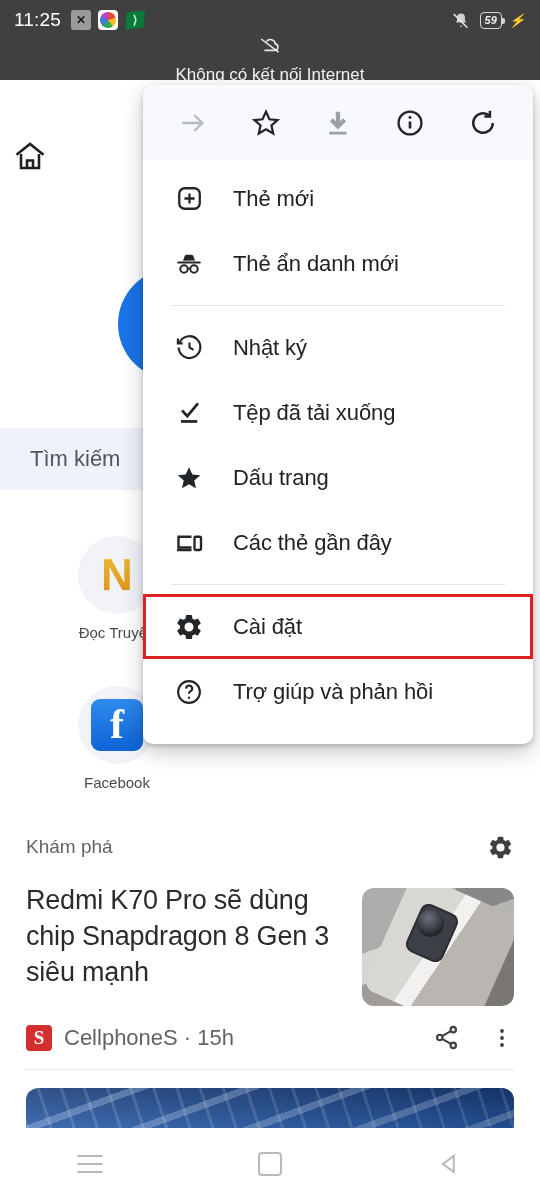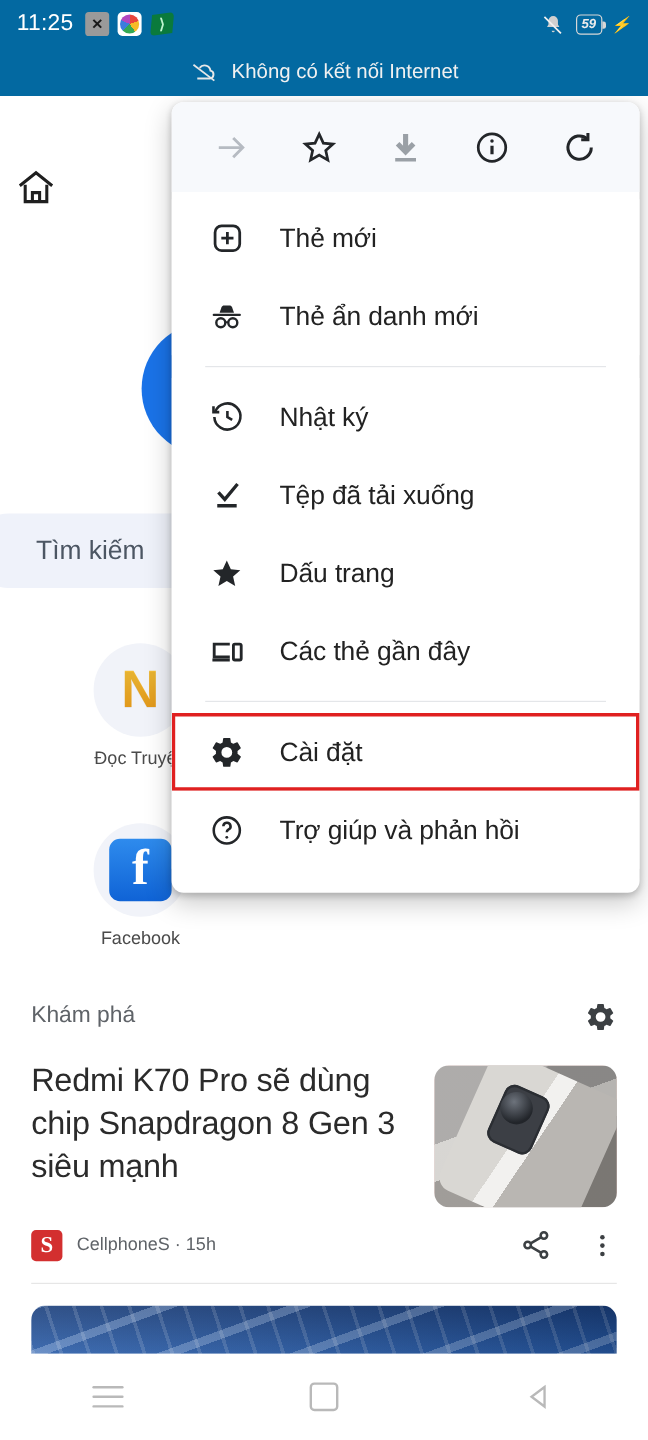--- a/index.html
+++ b/index.html
@@ -8,21 +8,21 @@
     font-family: "Liberation Sans", sans-serif;
     background:#ffffff;
     position:relative;
     overflow:hidden;
     -webkit-font-smoothing: antialiased;
   }
 
   
   .statusbar{
     position:absolute; top:0; left:0; width:540px; height:80px;
-    background:#0369a1; color:#ffffff;
+    background:#404040; color:#ffffff;
   }
   .sb-row{
     position:absolute; top:0; left:0; width:540px; height:40px;
     display:flex; align-items:center; padding:0 14px;
   }
   .sb-clock{ font-size:19px; letter-spacing:.2px; color:#fff; }
   .sb-left-icons{ display:flex; align-items:center; gap:7px; margin-left:10px; }
   .ni{ width:20px; height:20px; border-radius:4px; display:flex; align-items:center; justify-content:center; font-size:11px; }
   .ni-x{ background:#9a9a9a; color:#1a1a1a; font-weight:bold; font-size:12px; border-radius:3px; }
   .ni-color{ background:#fff; overflow:hidden; position:relative; }
@@ -36,21 +36,21 @@
   .sb-right{ margin-left:auto; display:flex; align-items:center; gap:8px;font-style:italic; }
   .batt{
     border:1.6px solid #d7d7d7; border-radius:4px; padding:0 4px; height:17px;
     display:flex; align-items:center; font-size:11px; color:#ececec; font-weight:bold; position:relative;
   }
   .batt:after{ content:""; position:absolute; right:-4px; top:5px; width:2.5px; height:6px; background:#d7d7d7; border-radius:0 2px 2px 0;}
   .bolt{ font-size:13px; color:#e8e8e8; }
   .sb-offline{
     position:absolute; top:40px; left:0; width:540px; height:40px;
     display:flex; align-items:center; justify-content:center; gap:11px;
-    font-size:17px; color:#f1f1f1;
+    font-size:17px; color:#f1f1f1;flex-direction:column;
   }
 
   
   .page{ position:absolute; top:80px; left:0; width:540px; height:1120px; background:#fff;margin-top:36px; }
   .home-icon{ position:absolute; top:22px; left:12px; }
 
   .searchbox{
     position:absolute; top:312px; left:-24px; width:300px; height:62px;
     background:#eff2fa; border-radius:32px;
     display:flex; align-items:center; padding-left:54px;
@@ -117,21 +117,21 @@
     transform:rotate(24deg);
   }
   .card-meta{
     display:flex; align-items:center; margin-top:18px; gap:12px;
   }
   .slogo{
     width:26px; height:26px; border-radius:4px; background:#d32f2f; color:#fff;
     font-size:19px; font-weight:bold; text-align:center; line-height:26px;
     font-family:"Liberation Serif", serif;
   }
-  .card-src{ font-size:15px; color:#5f6368; }
+  .card-src{ font-size:22px; color:#5f6368; }
   .card-actions{ margin-left:auto; display:flex; align-items:center; gap:30px; }
 
   .divider-feed{ margin:18px 0 0 0; height:1px; background:#e6e6e6; }
 
   .card2{ padding:18px 26px 0 26px; }
   .wide-img{
     height:110px; border-radius:12px;
     background:
       linear-gradient(120deg, rgba(255,255,255,.12), rgba(0,0,0,.18)),
       repeating-linear-gradient(72deg, rgba(255,255,255,.14) 0 3px, rgba(0,0,0,0) 3px 22px),

